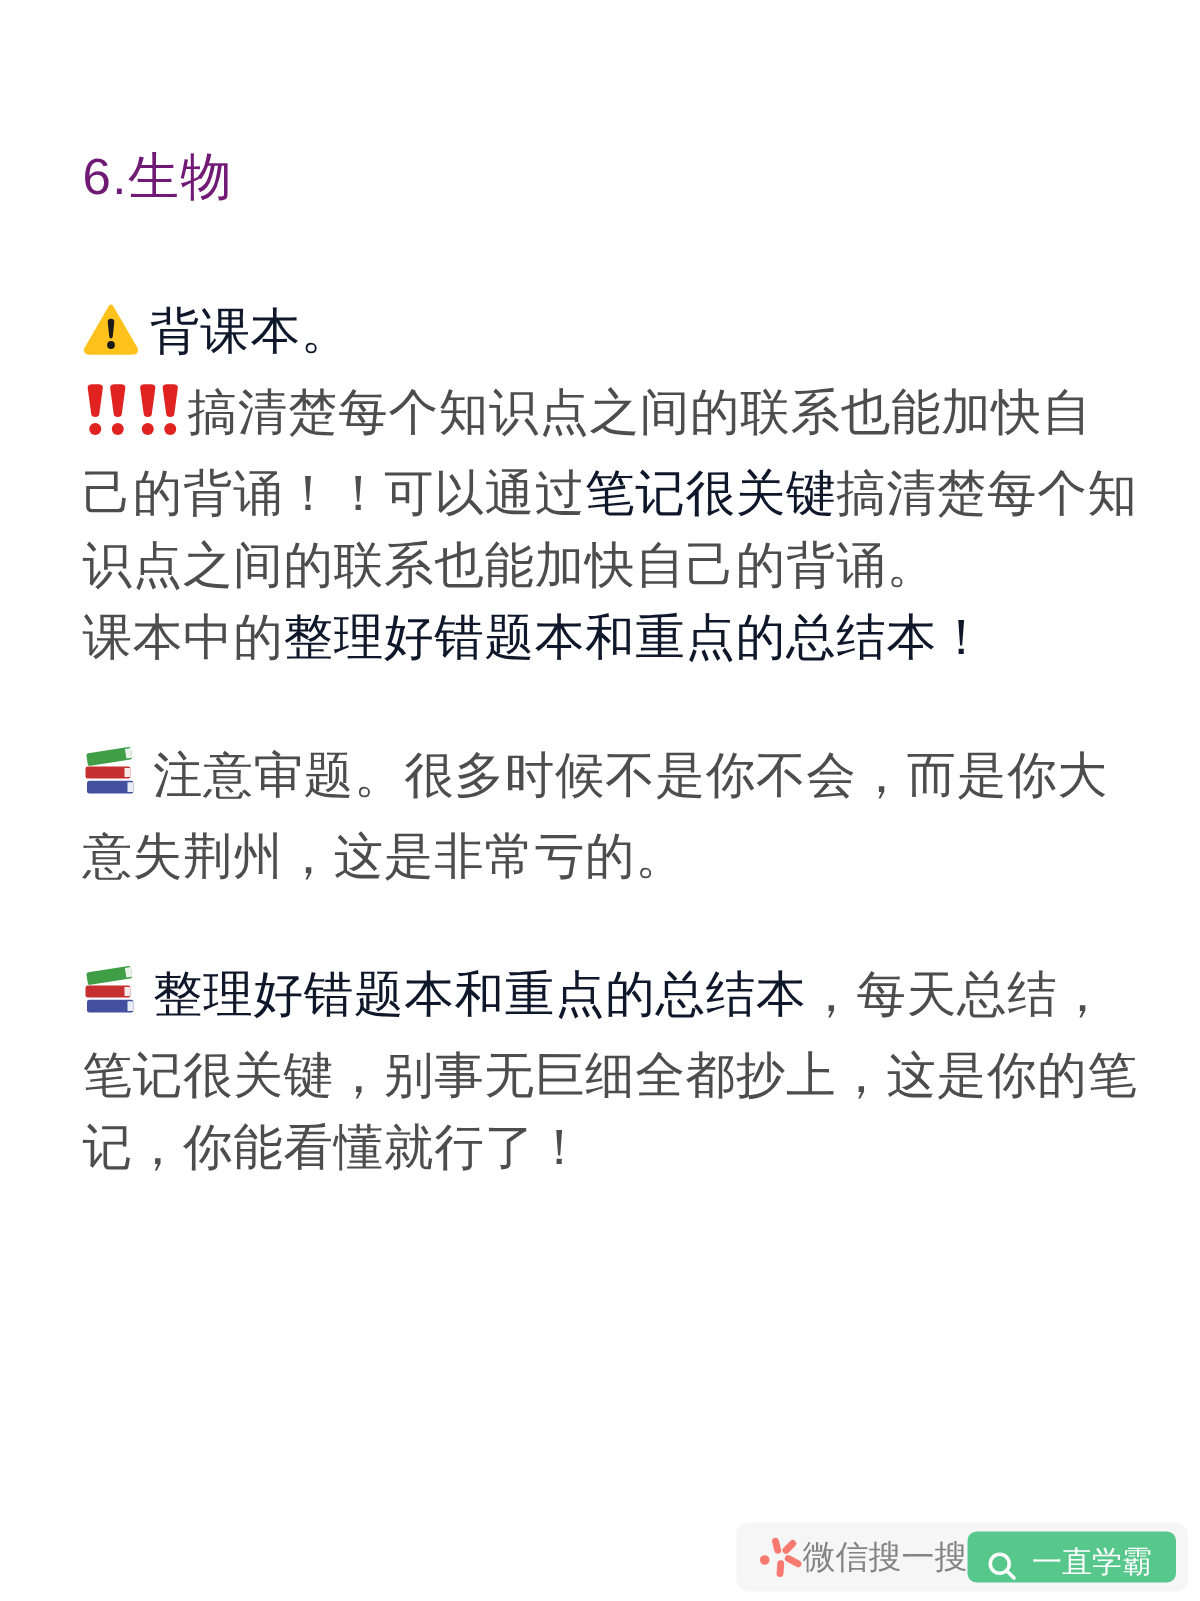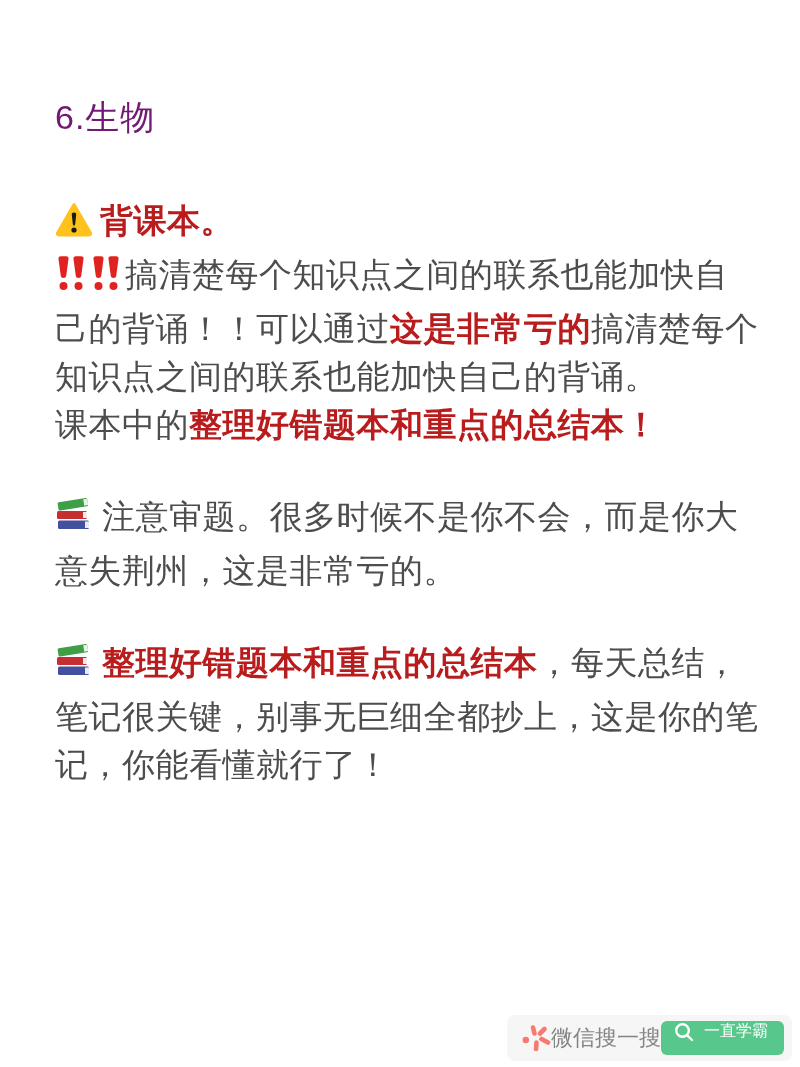--- a/index.html
+++ b/index.html
@@ -15,45 +15,45 @@
   .page-title {
     font-size:34px; font-weight:400; color:#701a75;
     margin:0 0 56px 0; letter-spacing:1px;
   }
   .para {
     font-size:33px; line-height:48px; margin:0;
     letter-spacing:0.5px;
     color:#4d4d4d;
   }
   .para-block { margin:0 0 44px 0; }
-  .b { font-weight:700; color:#b91c1c; }
+  .b { font-weight:400; color:#0f172a; }
   .icon-inline {
     display:inline-block; vertical-align:-6px; margin-right:7px;
   }
   .excl-icon { margin-right:3px; }
   
   .search-badge {
     position:absolute; right:8px; bottom:6px;
     height:46px;
     background:#f6f6f6;
     border-radius:8px;
     display:flex; align-items:center;
     padding:0 8px 0 14px;
     box-sizing:border-box;
   }
   .brand-label { color:#848484; font-size:22px; white-space:nowrap; }
   .search-btn {
     background:#57c78c;
     border:none;
     border-radius:6px;
     height:34px;
-    display:flex; align-items:flex-start;
+    display:flex; align-items:flex-end;
     padding:0 16px 0 12px;
     gap:9px;
-    color:#ffffff; font-size:16px;
+    color:#ffffff; font-size:20px;
     white-space:nowrap;
     cursor:pointer;
     font-family:"Liberation Sans", sans-serif;
   }
 </style>
 </head>
 <body>
 
 <div class="content">
 
@@ -68,21 +68,21 @@
     <p class="para"><span class="icon-inline excl-icon"><svg width="32" height="37" viewBox="0 0 32 37">
             <path d="M3.5 4 Q3 1.5 6 1.2 L11 1.2 Q14 1.5 13.5 4 L11.2 21 Q11 23 8.5 23 Q6 23 5.8 21 Z" fill="#e02320"></path>
             <circle cx="8.5" cy="31" r="4" fill="#e02320"></circle>
             <path d="M18.5 4 Q18 1.5 21 1.2 L26 1.2 Q29 1.5 28.5 4 L26.2 21 Q26 23 23.5 23 Q21 23 20.8 21 Z" fill="#e02320"></path>
             <circle cx="23.5" cy="31" r="4" fill="#e02320"></circle>
           </svg></span><span class="icon-inline excl-icon"><svg width="32" height="37" viewBox="0 0 32 37">
             <path d="M3.5 4 Q3 1.5 6 1.2 L11 1.2 Q14 1.5 13.5 4 L11.2 21 Q11 23 8.5 23 Q6 23 5.8 21 Z" fill="#e02320"></path>
             <circle cx="8.5" cy="31" r="4" fill="#e02320"></circle>
             <path d="M18.5 4 Q18 1.5 21 1.2 L26 1.2 Q29 1.5 28.5 4 L26.2 21 Q26 23 23.5 23 Q21 23 20.8 21 Z" fill="#e02320"></path>
             <circle cx="23.5" cy="31" r="4" fill="#e02320"></circle>
-          </svg></span><span>搞清楚每个知识点之间的联系也能加快自己的背诵！！可以通过</span><span class="b">这是非常亏的</span><span>搞清楚每个知识点之间的联系也能加快自己的背诵。</span></p>
+          </svg></span><span>搞清楚每个知识点之间的联系也能加快自己的背诵！！可以通过</span><span class="b">笔记很关键</span><span>搞清楚每个知识点之间的联系也能加快自己的背诵。</span></p>
     <p class="para"><span>课本中的</span><span class="b">整理好错题本和重点的总结本！</span></p>
   </div>
 
 
   <div class="para-block">
     <p class="para"><span class="icon-inline"><svg width="40" height="38" viewBox="0 0 40 38">
             <g transform="rotate(-9 18 9)">
               <rect x="3" y="4" width="30" height="8.5" rx="1.5" fill="#3f9e46"></rect>
               <rect x="29" y="5" width="4" height="6.5" fill="#e9f3e9"></rect>
             </g>

